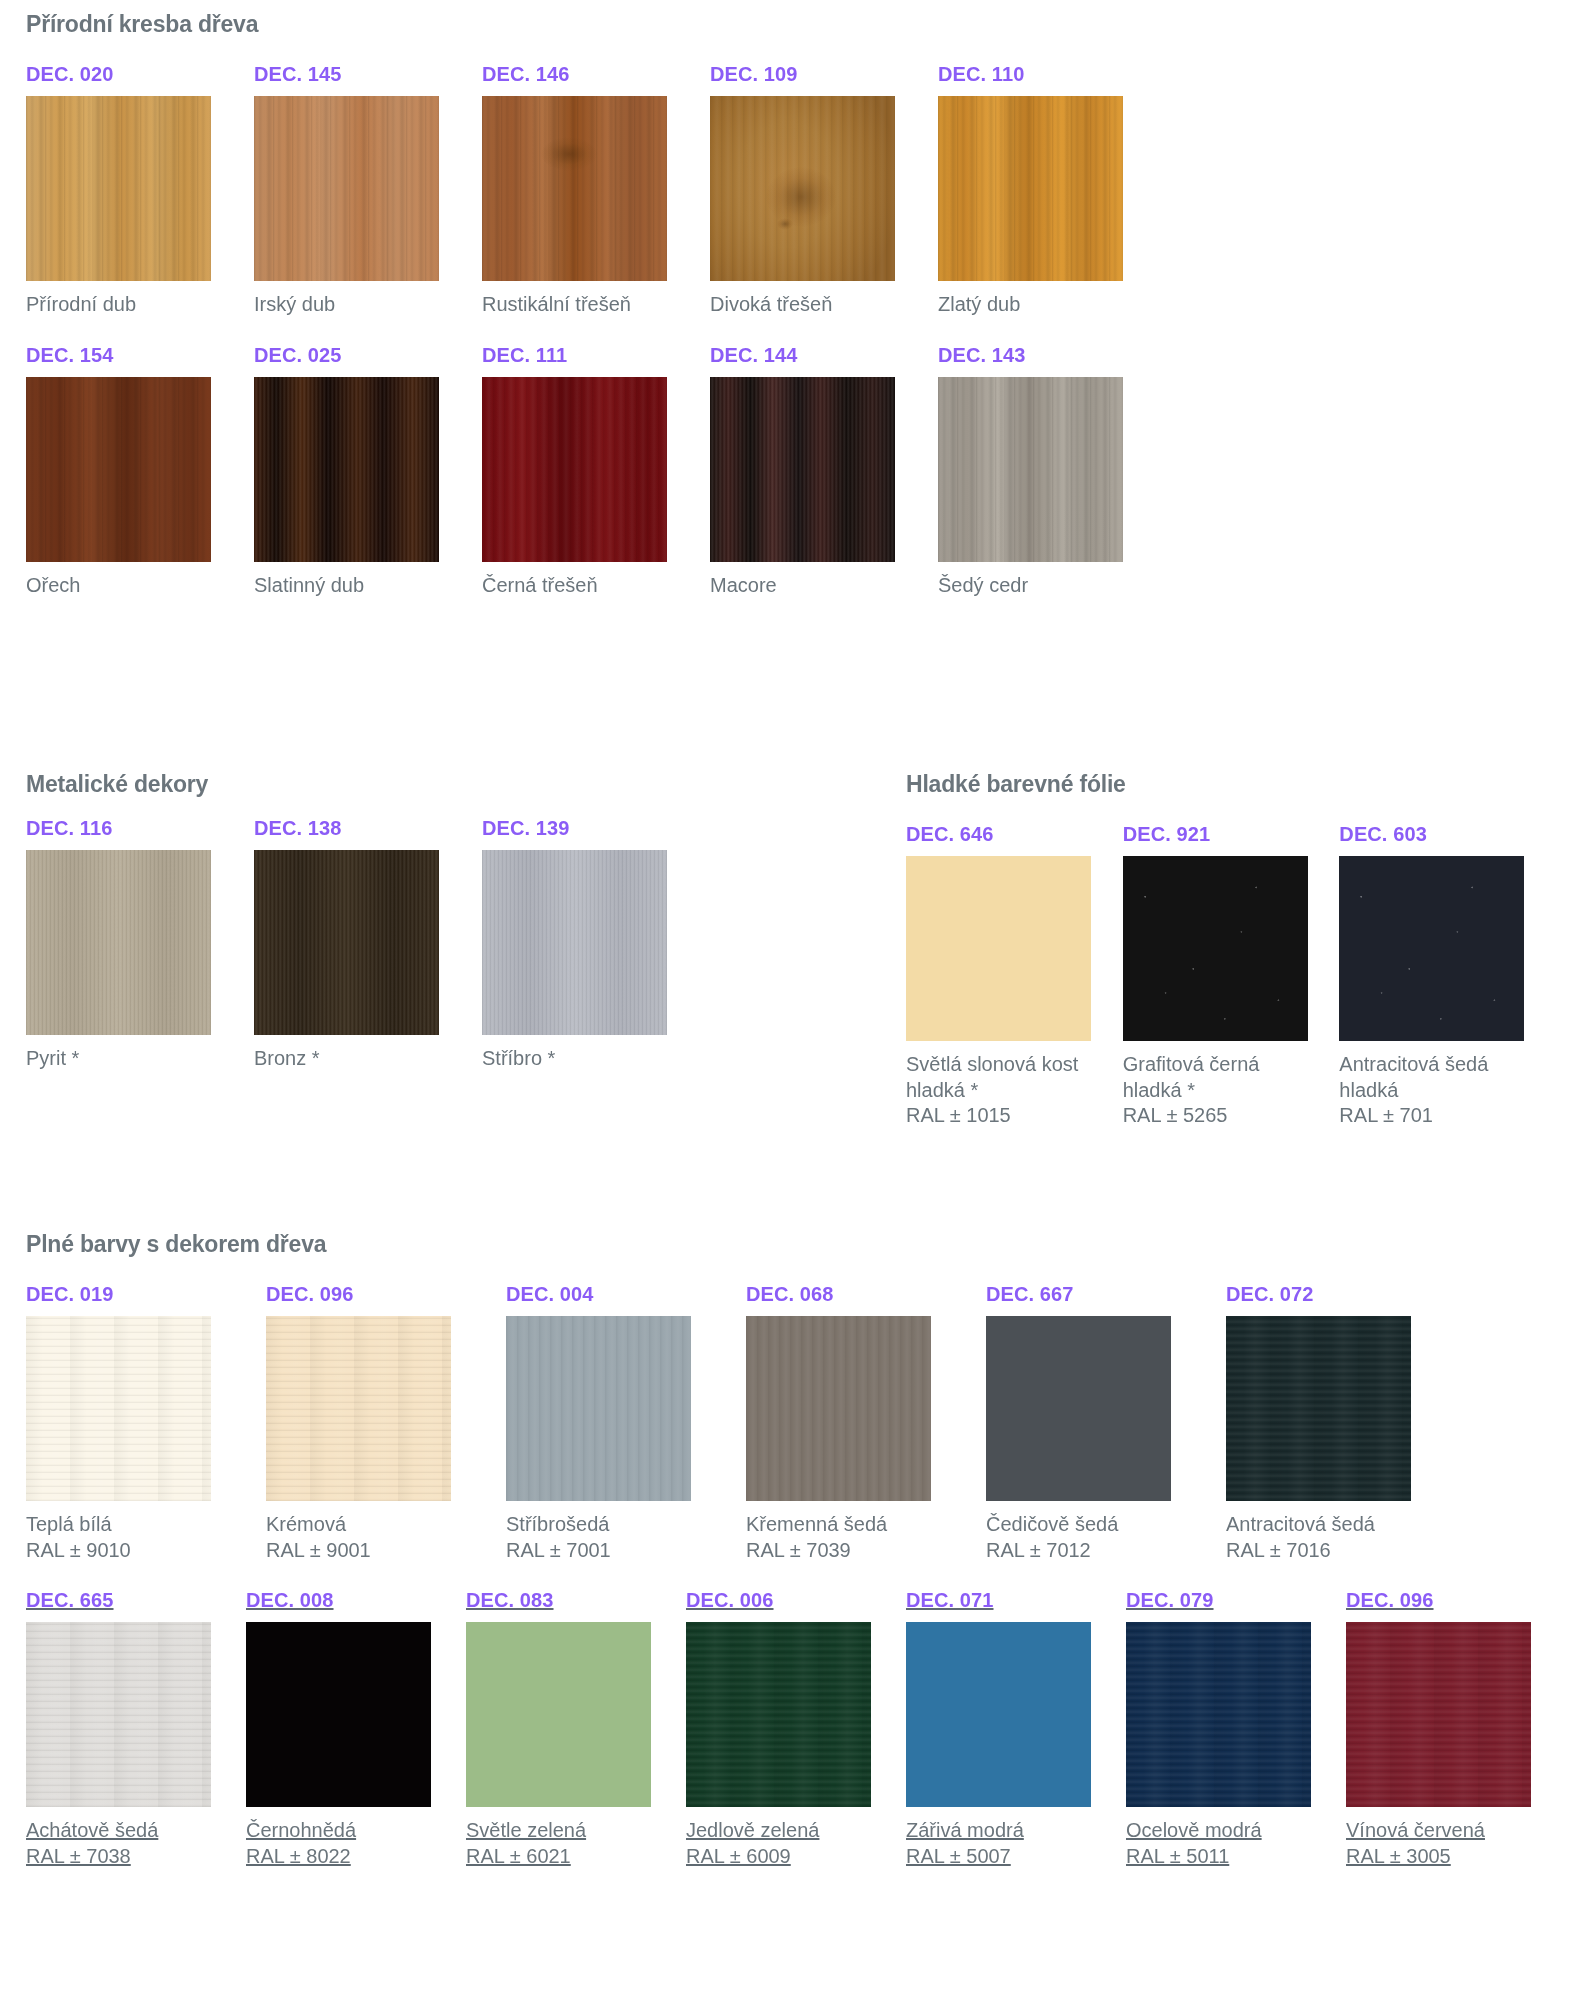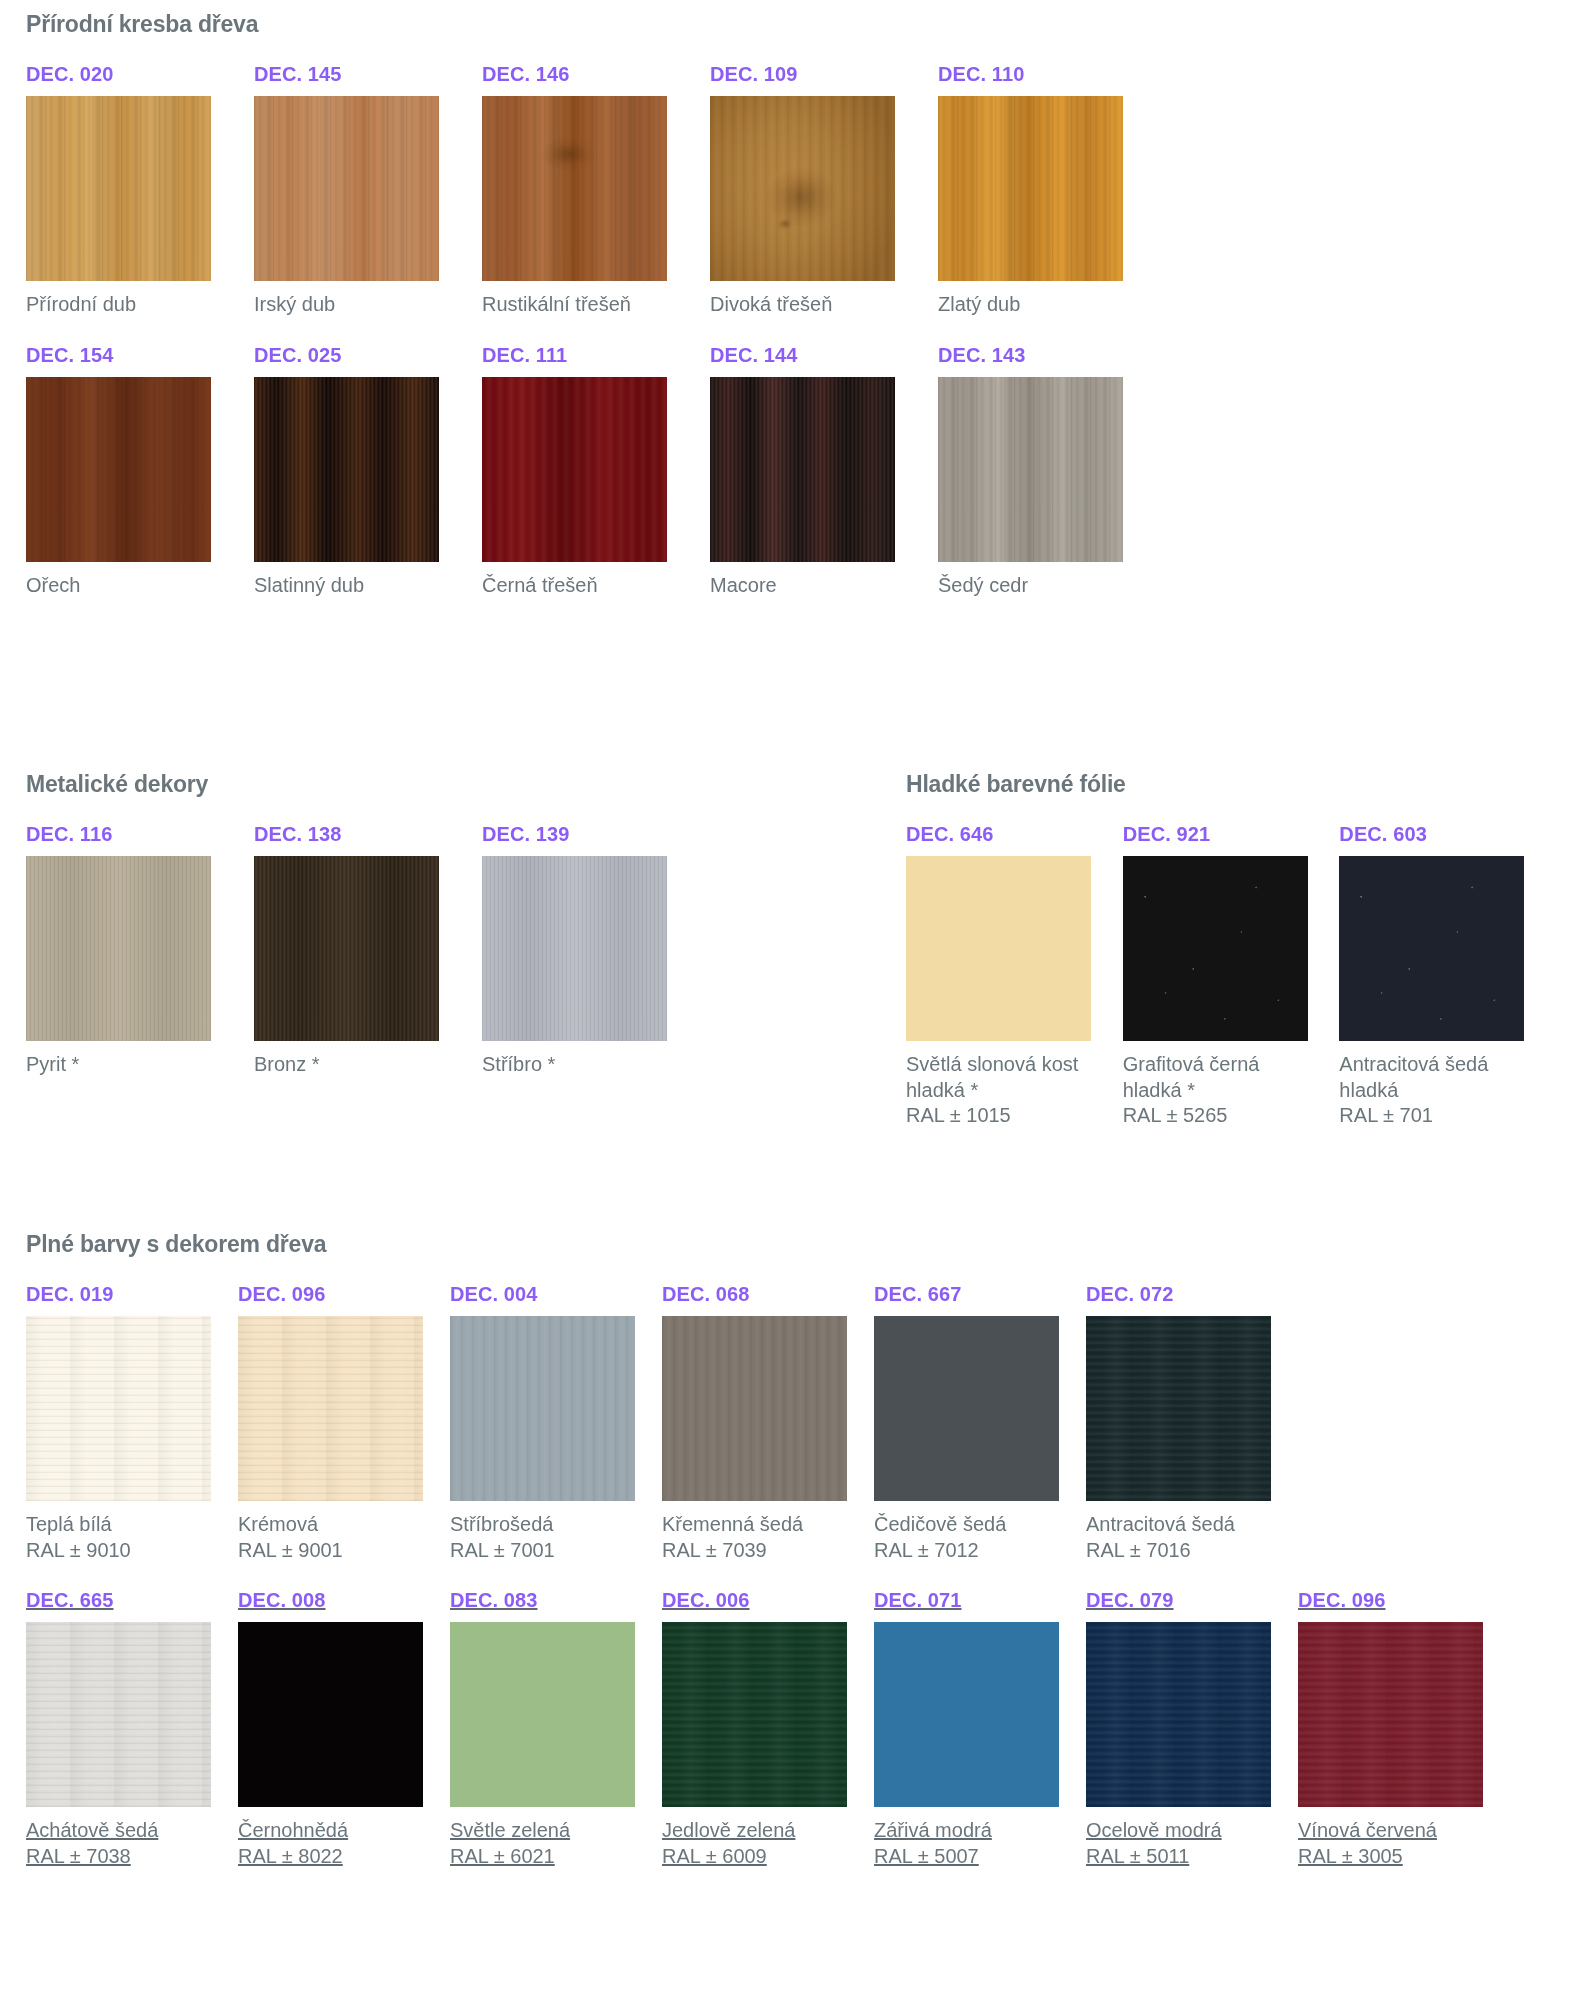--- a/index.html
+++ b/index.html
@@ -121,28 +121,28 @@
       radial-gradient(circle at 64% 41%, rgba(255,255,255,0.22) 0.6px, rgba(0,0,0,0) 1.2px);
   }
 
   
   #sec-wood { position: absolute; left: 26px; top: 12px; width: 1200px; }
   #sec-metal { position: absolute; left: 26px; top: 772px; width: 700px; }
   #sec-foil  { position: absolute; left: 906px; top: 772px; width: 650px; }
   #sec-solid { position: absolute; left: 26px; top: 1232px; width: 1540px; }
 
   #sec-wood .section-title { margin-bottom: 26px; }
-  #sec-metal .section-title { margin-bottom: 26px; }
+  #sec-metal .section-title { margin-bottom: 20px; }
   #sec-foil .section-title { margin-bottom: 26px; }
   #sec-solid .section-title { margin-bottom: 26px; }
 
   .row { display: flex; }
   .row + .row { margin-top: 24px; }
 
-  #sec-solid .cell { width: 212px; }
+  #sec-solid .cell { width: 240px; }
   #sec-solid .swatch { width: 185px; height: 185px; }
   #sec-solid .label { max-width: 190px; }
 
   #sec-foil .cell { width: 220px; }
 </style>
 </head>
 <body>
 
 <div class="page">
 

